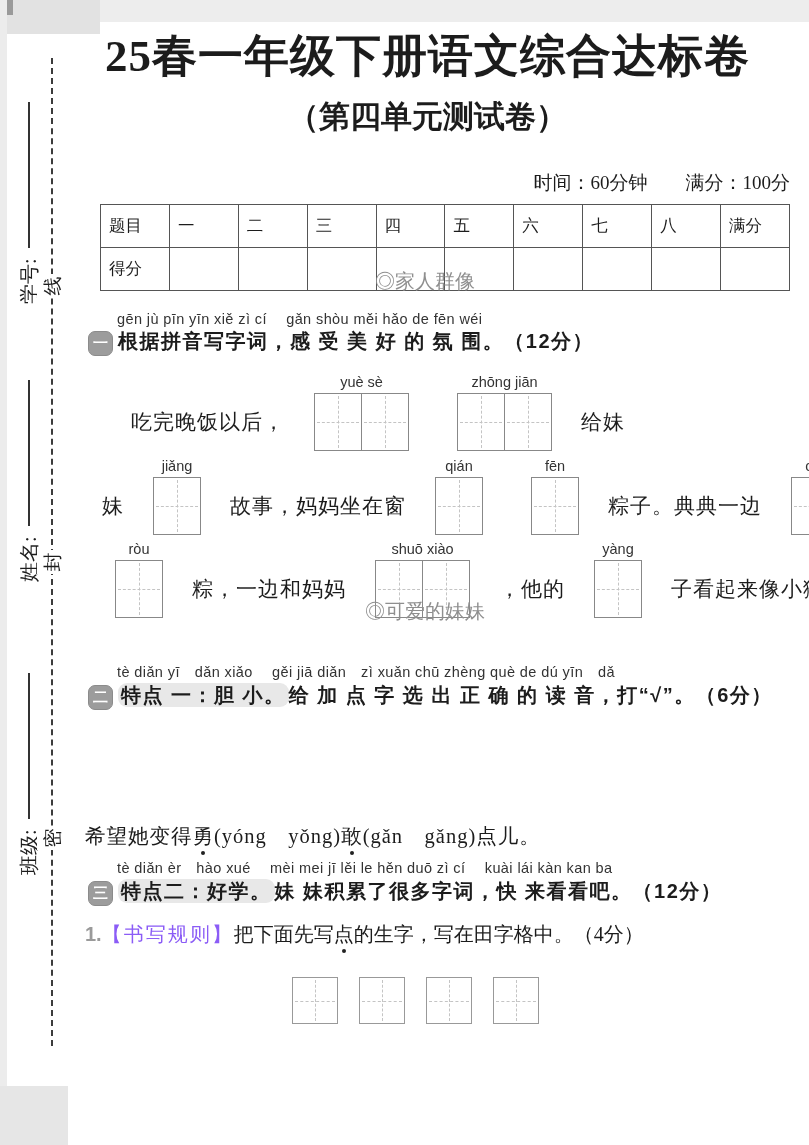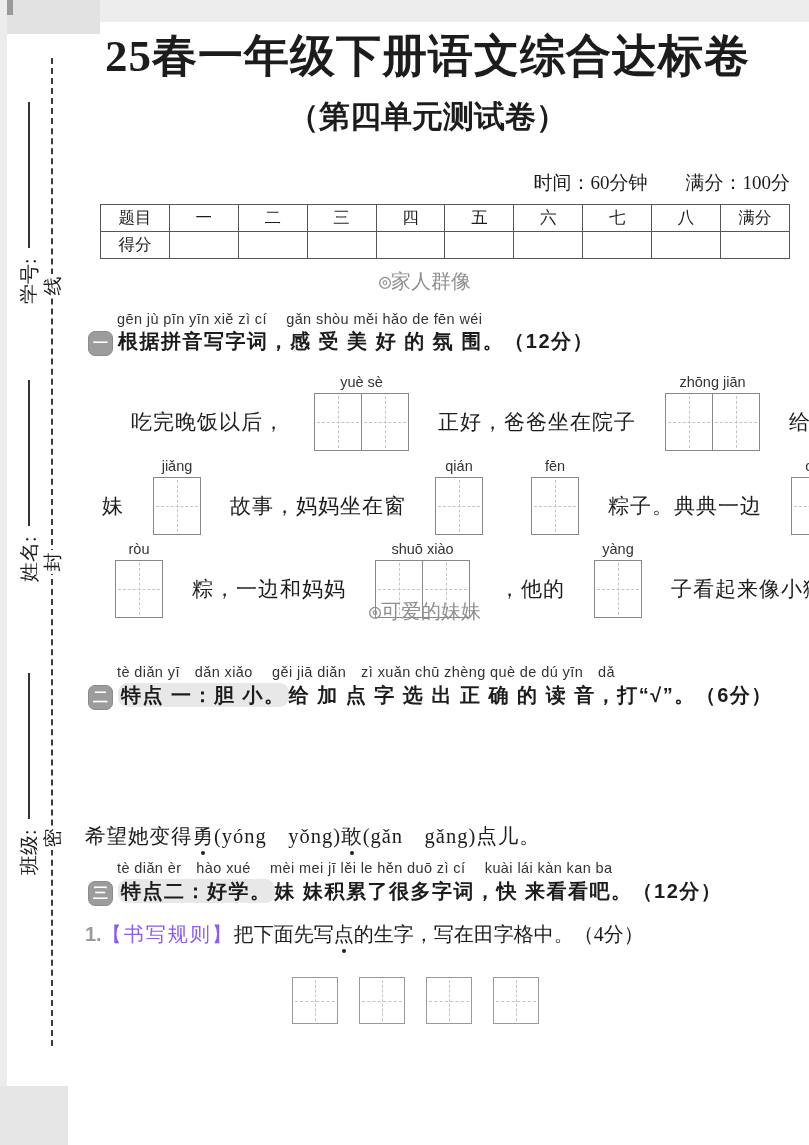--- a/index.html
+++ b/index.html
@@ -23,24 +23,24 @@
 
   
   .title{position:absolute;left:55px;top:26px;width:745px;text-align:center;
          font-size:45px;font-weight:bold;letter-spacing:1px;white-space:nowrap;}
   .subtitle{position:absolute;left:55px;top:96px;width:745px;text-align:center;
             font-size:31px;font-weight:bold;white-space:nowrap;}
   .meta{position:absolute;right:19px;top:170px;font-size:19px;white-space:nowrap;padding-left:42px;}
 
   
   .score-table{position:absolute;left:100px;top:204px;width:690px;border-collapse:collapse;table-layout:fixed;}
-  .score-table td{border:1px solid #555;height:26px;text-align:center;font-size:16.5px;padding:0;margin-left:36px;}
+  .score-table td{border:1px solid #555;height:26px;text-align:left;font-size:16.5px;padding:8px;margin-left:36px;}
 
   .sec-header{position:absolute;left:85px;width:680px;text-align:center;font-size:20px;
-              color:var(--sec,#8f8f8f);font-family:Liberation Mono, monospace;white-space:nowrap;}
+              color:var(--sec,#8f8f8f);font-family:Liberation Serif, serif;white-space:nowrap;}
 
   .py-line{position:absolute;left:117px;font-size:14.5px;color:#333;letter-spacing:.4px;
            font-family:"Liberation Sans","DejaVu Sans",sans-serif;white-space:nowrap;}
   .badge{position:absolute;left:88px;width:25px;height:25px;border-radius:7px;background:var(--badge,#9c9c9c);
          color:#fff;display:flex;align-items:center;justify-content:center;font-size:15px;font-weight:bold;
          border:1px solid #8b8b8b;box-sizing:border-box;}
   .q-text{position:absolute;left:118px;font-size:20px;font-weight:bold;letter-spacing:1.5px;
           font-family:"Liberation Sans","DejaVu Sans",sans-serif;white-space:nowrap;}
   .hl{background:var(--hl,#e8e8e8);border-radius:9px;padding:1px 3px;}
 
@@ -145,21 +145,20 @@
 
   <div class="fill-row" style="top:393px;left:126px">
       <span class="fill-text">吃完晚饭以后，</span>
       <div class="boxgroup">
         <div class="bg-py">yuè  sè</div>
         <div class="cells">
           <div class="fill-cell crossbox"></div>
           <div class="fill-cell crossbox"></div>
         </div>
       </div>
-      <span class="fill-text">正好，爸爸坐在院子</span>
       <div class="boxgroup">
         <div class="bg-py">zhōng jiān</div>
         <div class="cells">
           <div class="fill-cell crossbox"></div>
           <div class="fill-cell crossbox"></div>
         </div>
       </div>
       <span class="fill-text">给妹</span>
     </div>
   <div class="fill-row" style="top:477px;left:97px">

